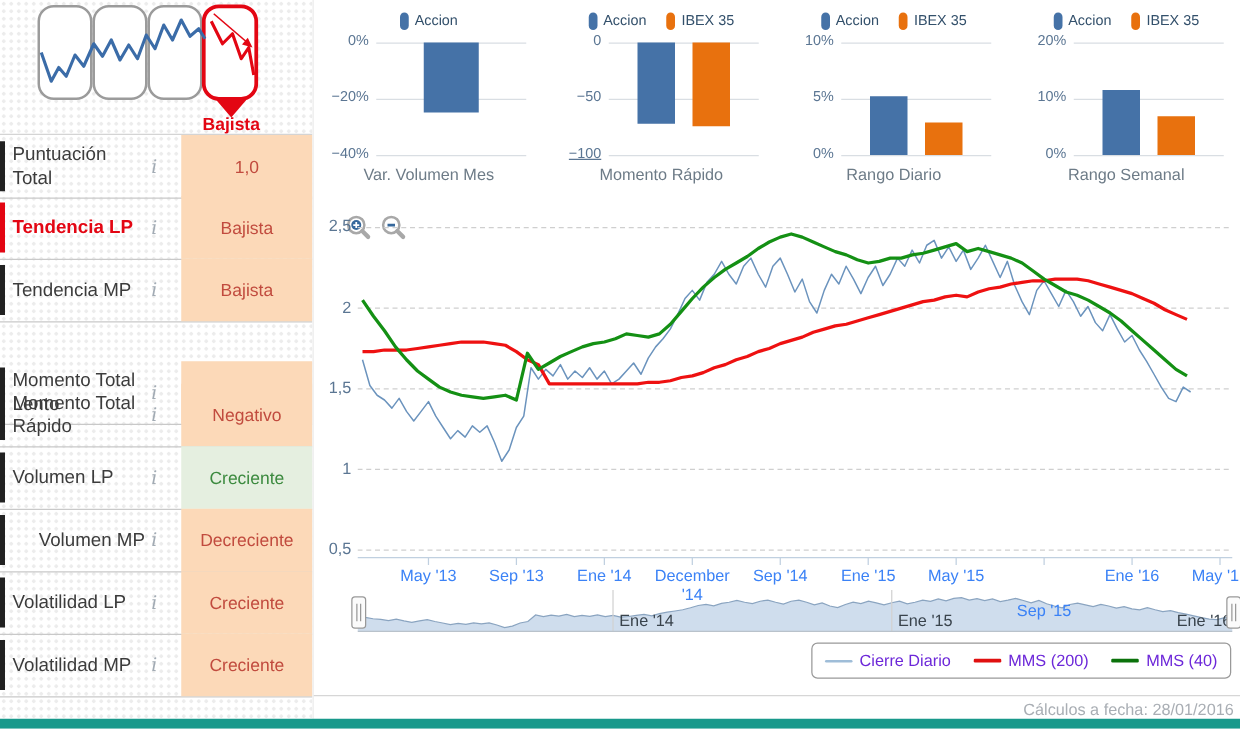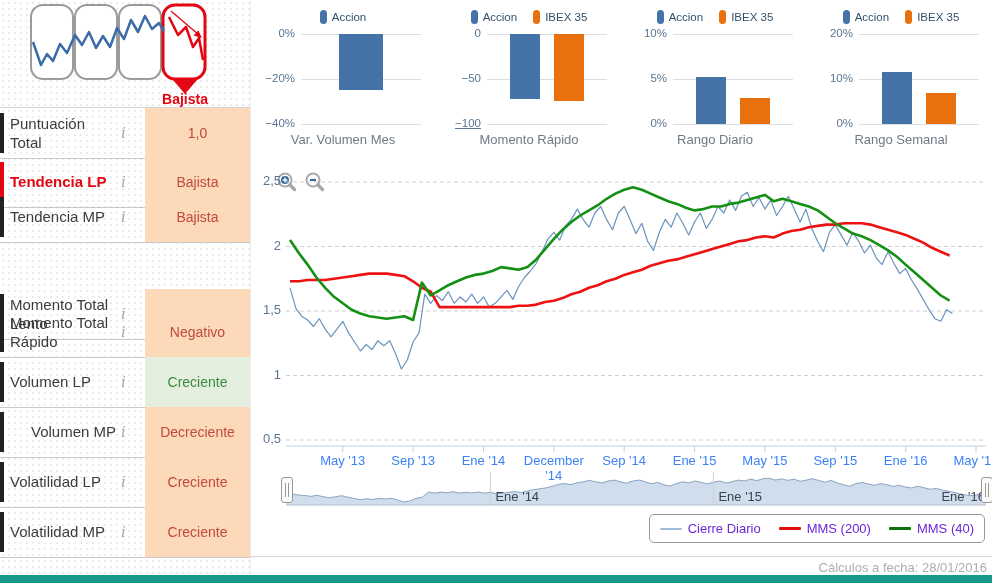--- a/index.html
+++ b/index.html
@@ -84,21 +84,21 @@
         <div class="slabel">Puntuación Total</div>
         <span class="iicon">i</span>
         <div class="sval neg">1,0</div>
       </div>
       <div class="srow highlight" style="top: 157px;">
         <span class="accent"></span>
         <div class="slabel">Tendencia LP</div>
         <span class="iicon">i</span>
         <div class="sval neg">Bajista</div>
       </div>
-      <div class="srow" style="top: 192px;">
+      <div class="srow" style="top: 207px;">
         <span class="accent"></span>
         <div class="slabel">Tendencia MP</div>
         <span class="iicon">i</span>
         <div class="sval neg">Bajista</div>
       </div>
       <div class="srow" style="top: 257px; margin-top: 32px;">
         <span class="accent"></span>
         <div class="slabel">Momento Total Lento</div>
         <span class="iicon">i</span>
         <div class="sval neg">Negativo</div>
@@ -298,18 +298,18 @@
     <div class="ylab" style="top: 302px;">1,5</div>
     <div class="ylab" style="top: 366.5px;">1</div>
     <div class="ylab" style="top: 431px;">0,5</div>
     <div class="xlab" style="left: 61.77px;">May '13</div>
     <div class="xlab" style="left: 132.13px;">Sep '13</div>
     <div class="xlab" style="left: 202.49px;">Ene '14</div>
     <div class="xlab" style="left: 272.85px;">December '14</div>
     <div class="xlab" style="left: 343.21px;">Sep '14</div>
     <div class="xlab" style="left: 413.57px;">Ene '15</div>
     <div class="xlab" style="left: 483.93px;">May '15</div>
-    <div class="xlab" style="left: 554.29px;">Sep '15</div>
+    <div class="xlab" style="left: 554.29px; margin-top: 28px;">Sep '15</div>
     <div class="xlab" style="left: 624.65px;">Ene '16</div>
     <div class="xlab" style="left: 695.01px;">May '16</div>
   </div>
 
 <div class="bottom-bar" id="bottom-bar" style="background: rgb(24, 153, 139);"></div>
 
 </body></html>

